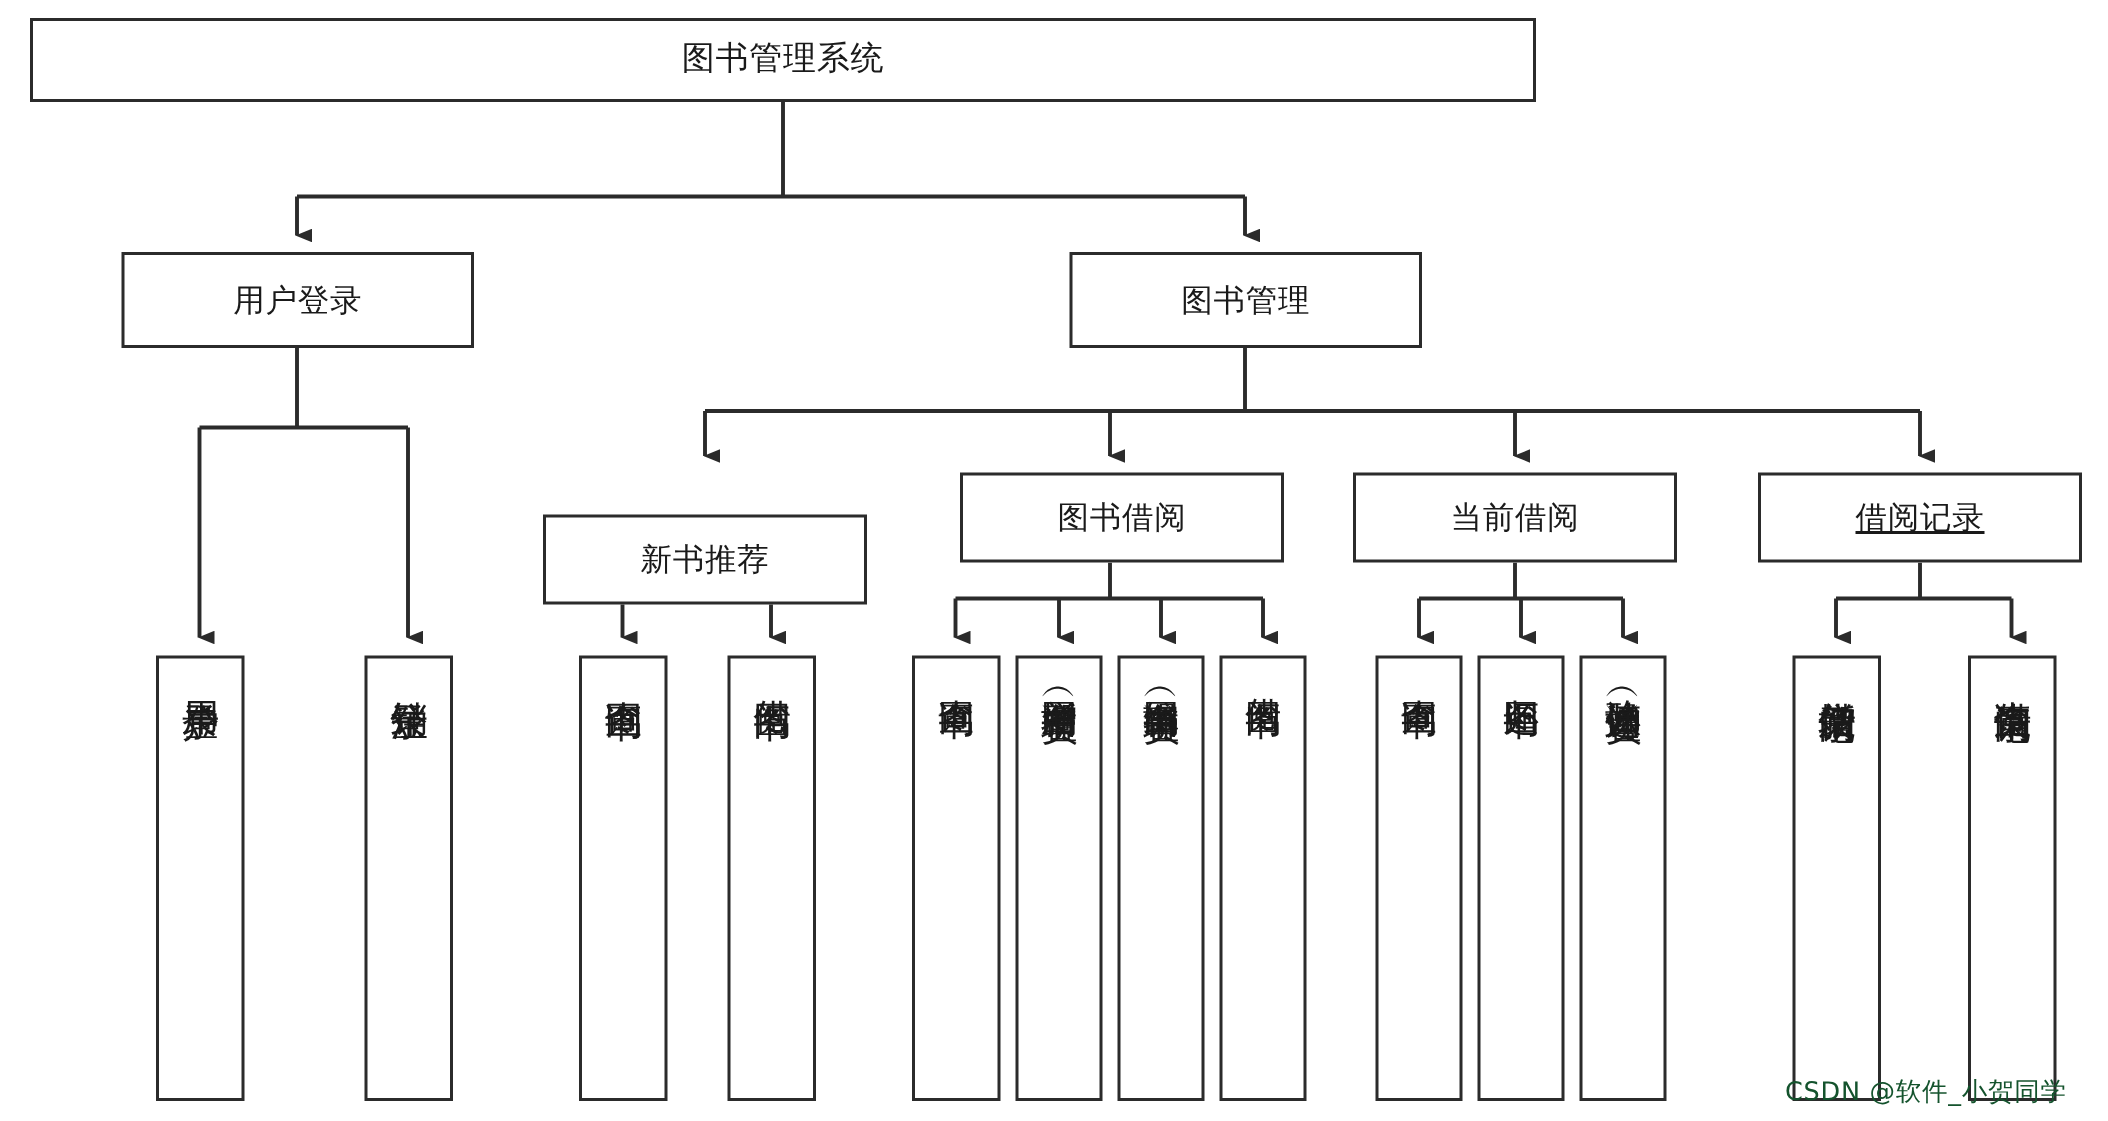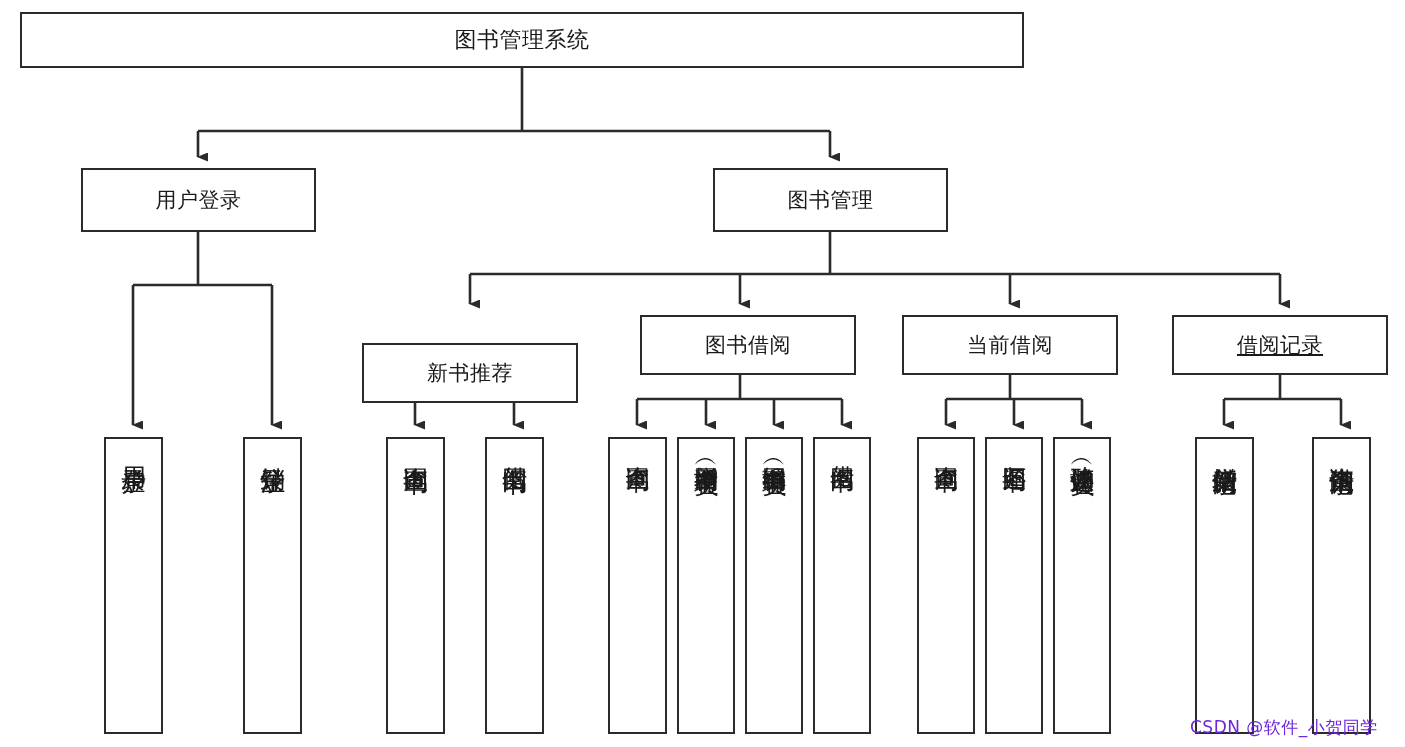--- a/index.html
+++ b/index.html
@@ -61,21 +61,21 @@
     font-size: 25px;
     line-height: 1.02;
     letter-spacing: 1px;
   }
   .v-node.narrow .lbl {
     font-size: 24px;
   }
   .watermark {
     position: absolute;
     font-size: 17px;
-    color: #6d28d9;
+    color: #14532d;
     white-space: nowrap;
     letter-spacing: 0.5px;
   }
 </style>
 </head>
 <body>
 
 <div id="canvas">
 
   <svg id="wires" viewBox="0 0 1405 747">

